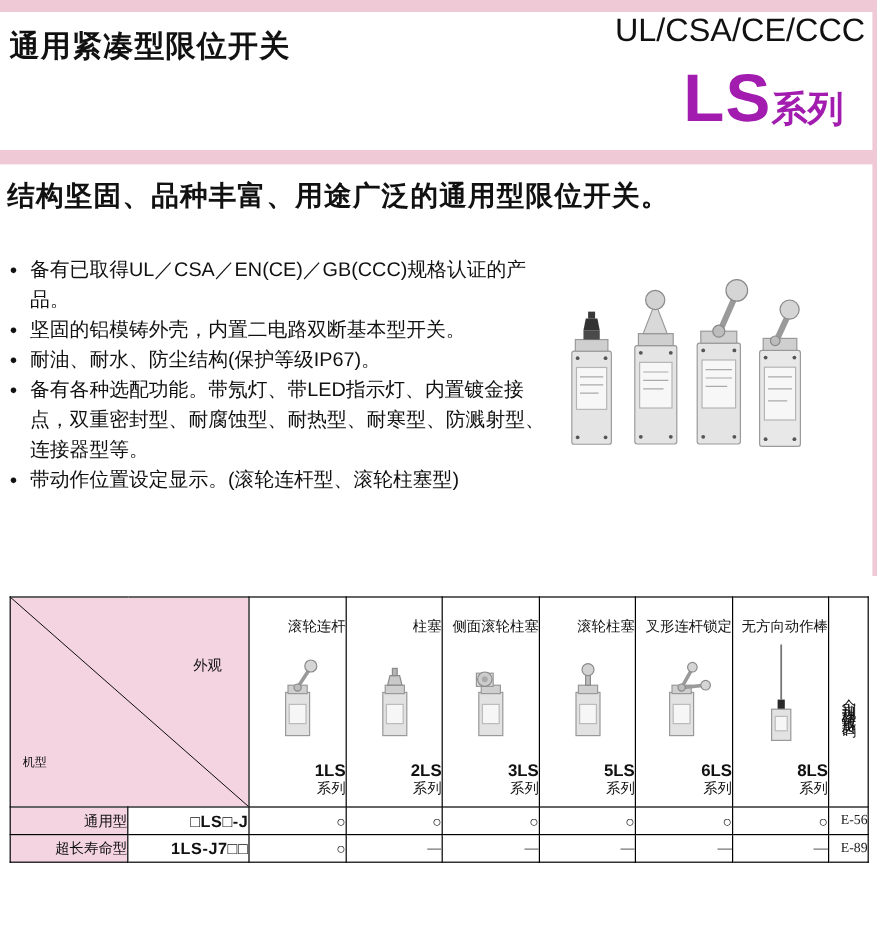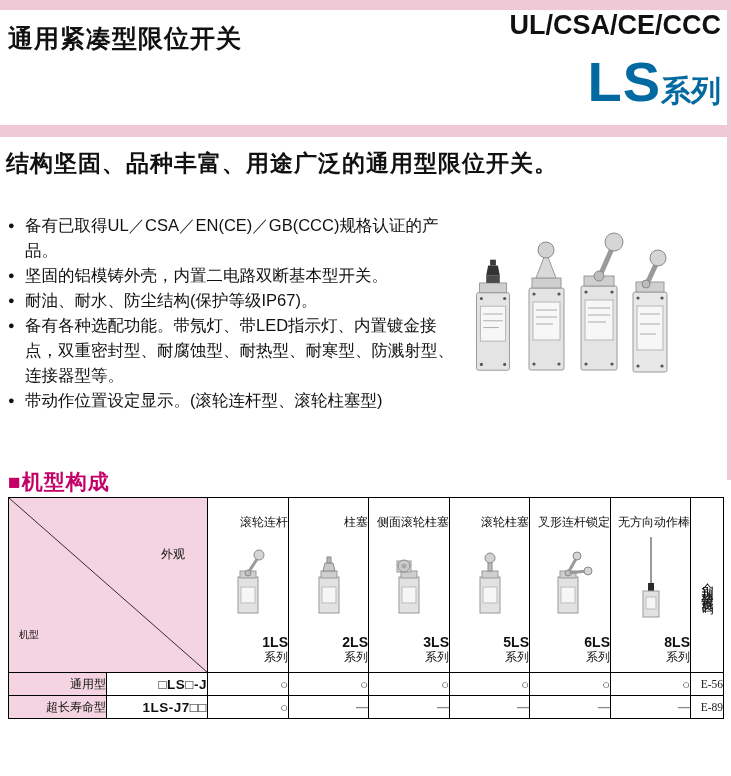--- a/index.html
+++ b/index.html
@@ -6,22 +6,22 @@
   html,body { background:#fff; }
   body { font-family:"Liberation Sans","DejaVu Sans",sans-serif; color:#111; }
   .page { position:relative; width:731px; height:776px; background:#fff; overflow:hidden; margin:0 auto; }
 
   .strip { position:absolute; left:0; width:731px; background:#f0c9d6; }
   .strip-top { top:0; height:10px; }
   .strip-mid { top:125px; height:12px; }
   .strip-right { position:absolute; top:0; right:0; width:4px; height:480px; background:#f0c9d6; }
 
   .product-title { position:absolute; left:8px; top:22px; font-size:25px; font-weight:bold; letter-spacing:1px; }
-  .cert { position:absolute; right:10px; top:10px; font-size:27px; font-weight:bold; letter-spacing:0px;text-align:center; }
-  .series { position:absolute; right:10px; top:54px; display:flex; align-items:baseline; color:#0369a1; }
+  .cert { position:absolute; right:10px; top:10px; font-size:27px; font-weight:normal; letter-spacing:0px;text-align:center; }
+  .series { position:absolute; right:28px; top:54px; display:flex; align-items:baseline; color:#a21caf; }
   .series .big { font-size:56px; font-weight:800; letter-spacing:1px; line-height:1; }
   .series .small { font-size:30px; font-weight:bold; }
 
   .headline { position:absolute; left:6px; top:148px; font-family:"Liberation Serif","DejaVu Serif",serif; font-size:23px; font-weight:bold; letter-spacing:1px; }
 
   .bullets { position:absolute; left:8px; top:213px; width:452px; font-size:16.5px; line-height:25px; }
   .bullet { display:flex; }
   .bullet .mark { width:17px; flex:0 0 17px; font-size:11px; line-height:25px; }
   .bullet .txt { flex:1; }
   .bullet .sub { margin-left:0; }
@@ -152,21 +152,20 @@
       <line x1="22" y1="38" x2="34" y2="12" stroke="#9a9a9a" stroke-width="5"></line>
       <circle cx="34" cy="10" r="8" fill="#d5d5d5" stroke="#8a8a8a"></circle>
       <circle cx="22" cy="36" r="4" fill="#bdbdbd" stroke="#8a8a8a"></circle>
       <circle cx="14" cy="50" r="1.6" fill="#555"></circle>
         <circle cx="38" cy="50" r="1.6" fill="#555"></circle>
       <circle cx="14" cy="118" r="1.6" fill="#555"></circle>
         <circle cx="38" cy="118" r="1.6" fill="#555"></circle>
     </svg>
   </div>
 
-  <div class="section-head"><span>■</span><span>机型构成</span></div>
 
   <table class="matrix">
     <colgroup>
       <col style="width:98px">
         <col style="width:101px">
       <col style="width:81px">
         <col style="width:80px">
         <col style="width:81px">
       <col style="width:80px">
         <col style="width:81px">

